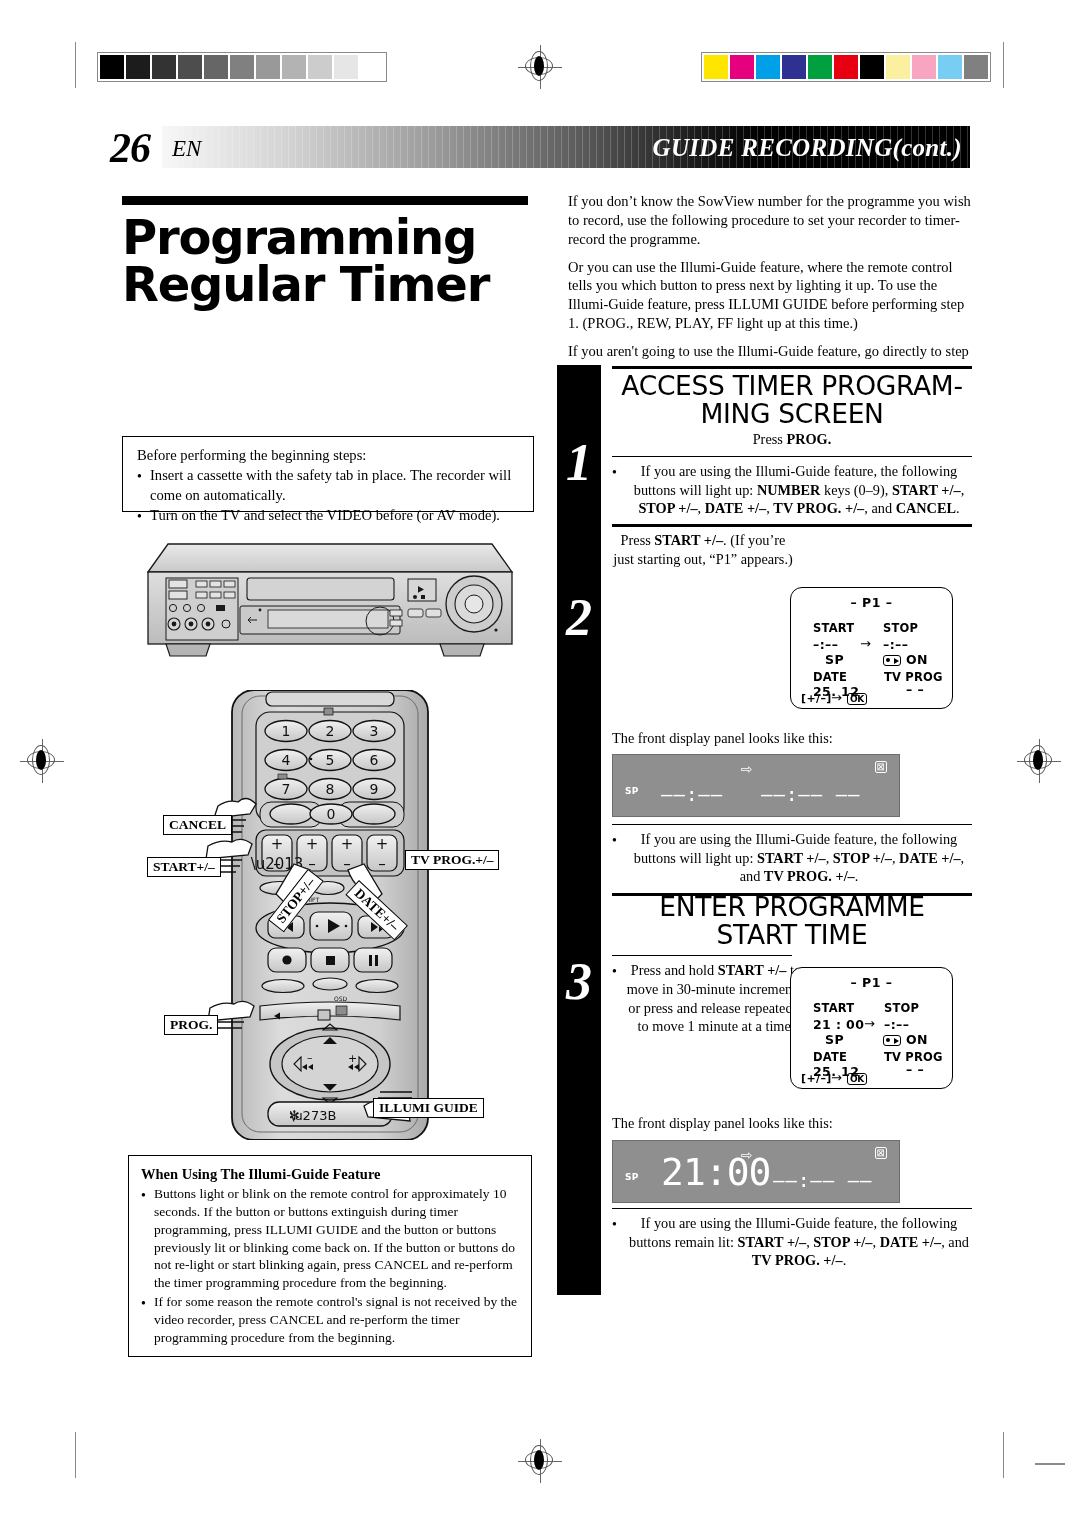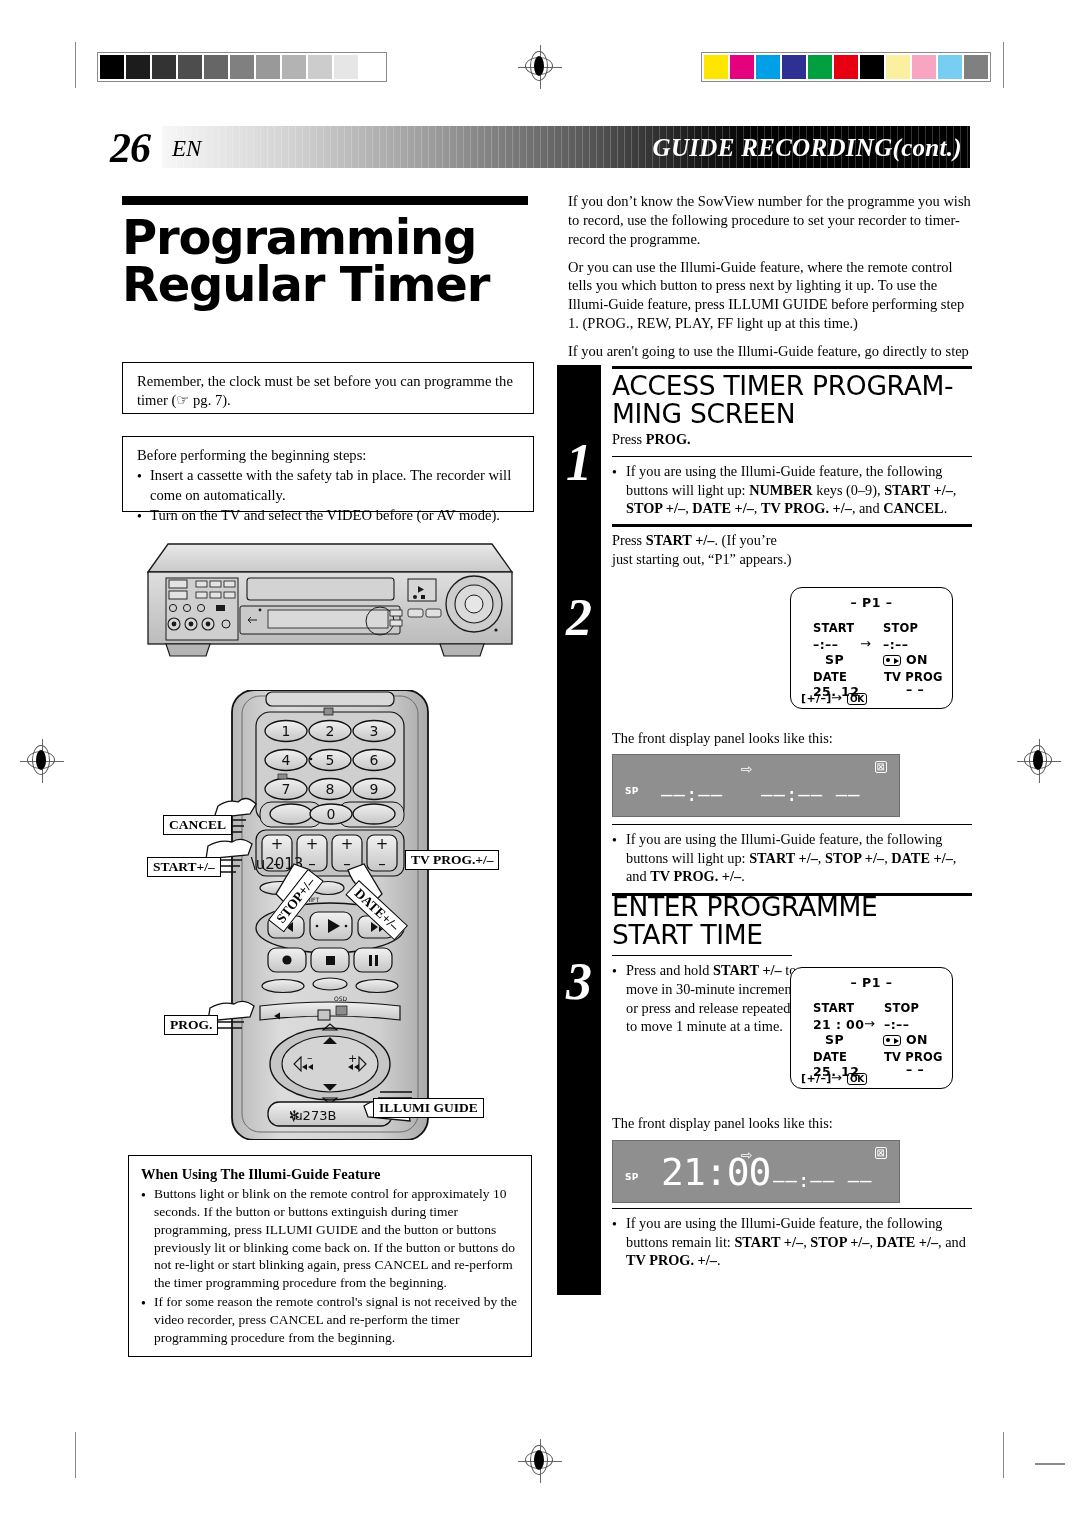--- a/index.html
+++ b/index.html
@@ -79,21 +79,21 @@
   #illumi-heading{font-weight:700;font-size:14.5px;margin-bottom:1px;}
   #intro-text{position:absolute;left:552px;top:192px;width:424px;
     font-family:"Liberation Serif",serif;font-size:14.5px;line-height:1.30;color:#000;}
   #intro-text p{margin:0 0 9px 16px;}
   #intro-text p:last-child{margin-bottom:0;}
 
   #step-bar{position:absolute;left:557px;top:365px;width:44px;height:930px;background:#000;}
   .step-numeral{position:absolute;left:0;width:44px;text-align:center;color:#fff;
     font-family:"Liberation Serif",serif;font-style:italic;font-weight:700;font-size:52px;line-height:1;}
 
-  .step{position:absolute;left:612px;width:360px;}
+  .step{position:absolute;left:612px;width:360px;text-align:center;}
   .rule-thick{height:3.2px;background:#000;}
   .rule-thin{height:1.2px;background:#000;}
   .step-head{font-family:"DejaVu Sans",sans-serif;font-weight:400;font-size:26.5px;line-height:1.06;
     color:#000;letter-spacing:-.3px;margin:3px 0 2px 0;}
   .step-body{font-family:"Liberation Serif",serif;font-size:14.3px;line-height:1.30;color:#000;}
   .step-note{font-family:"Liberation Serif",serif;font-size:14.3px;line-height:1.30;color:#000;
     position:relative;padding-left:14px;}
   .step-note::before{content:"\25CF";position:absolute;left:0;top:0;font-size:8px;line-height:19px;}
 
   
@@ -193,23 +193,20 @@
   </div>
 
   <div id="left-col">
     <div id="title-rule"></div>
     <div id="main-title">
       <div>Programming</div>
       <div>Regular Timer</div>
     </div>
   </div>
 
-  <div class="notebox" id="notebox-clock">
-    <span>Remember, the clock must be set before you can programme the timer (☞ pg. 7).</span>
-  </div>
 
   <div class="notebox" id="notebox-before">
     <div>Before performing the beginning steps:</div>
     <ul class="bullet-list">
       <li>Insert a cassette with the safety tab in place. The recorder will come on automatically.</li>
       <li>Turn on the TV and select the VIDEO before (or AV mode).</li>
     </ul>
   </div>
 
   <div id="vcr-figure">

